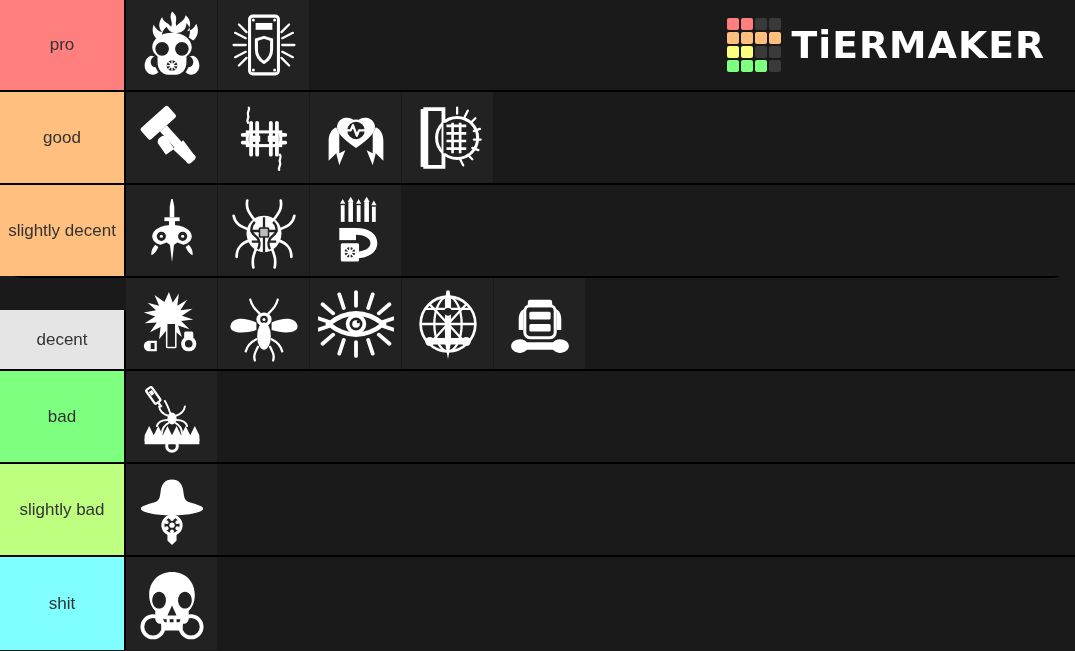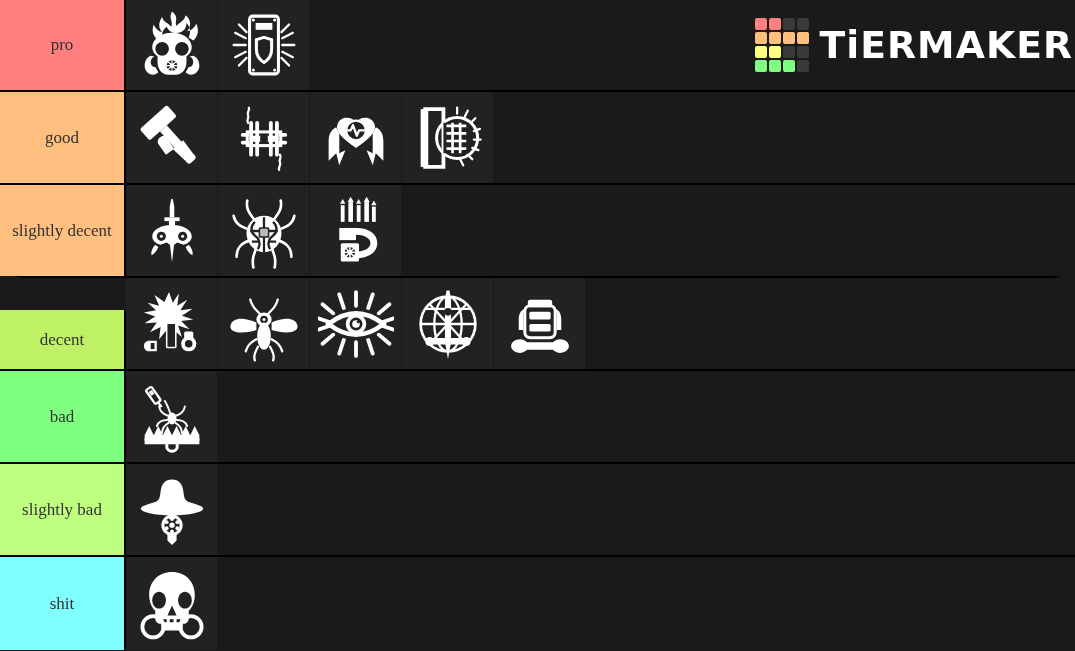--- a/index.html
+++ b/index.html
@@ -31,21 +31,20 @@
     align-items: center;
     justify-content: center;
     text-align: center;
     color: #333;
     font-size: 17px;
     line-height: 1.25;
     padding: 2px 6px;
     border-right: 2px solid #000;
     word-wrap: break-word;
     user-select: none;
-    font-family: Liberation Serif, serif;
   }
 
   .tier-items {
     flex: 1;
     display: flex;
     align-items: stretch;
     background: #1a1a1a;
     min-width: 0;
   }
   .tier-cell {
@@ -57,21 +56,21 @@
     align-items: center;
     justify-content: center;
     overflow: hidden;
   }
   .tier-cell svg { display: block; }
   .tier-filler { flex: 1; background: #1a1a1a; }
 
   
   #logo-area {
     position: absolute;
-    right: 4px;
+    right: 32px;
     top: 50%;
     transform: translateY(-50%);
     display: flex;
     align-items: center;
     gap: 13px;
     pointer-events: none;
   }
   #logo-grid {
     display: grid;
     grid-template-columns: repeat(4, 12px);
@@ -260,21 +259,21 @@
     <circle cx="42" cy="78" r="3" fill="#fff"></circle>
     <g stroke="#fff" stroke-width="2">
               <path d="M42 69v18M33 78h18M36 72l12 12M48 72L36 84"></path>
             </g>
           </svg>
         </div>
         <div class="tier-filler"></div>
       </div>
     </div>
     <div class="tier-row" style="height: 93px;">
-      <div class="tier-label" style="background: #bef264; margin-top: 32px;">decent</div>
+      <div class="tier-label" style="background: #e5e5e5; margin-top: 32px;">decent</div>
       <div class="tier-items">
         <div class="tier-cell">
           <svg width="76" height="76" viewBox="0 0 100 100" fill="#ffffff">
     <path d="M46 8l5 14 8-12-2 16 13-8-9 14 16-2-14 9 15 5-16 2 11 11-15-5 5 15-12-10-2 16-6-15-10 12 2-16-14 7 9-13-16 1 14-9-15-5 16-3-11-10 15 4-6-14 13 9z"></path>
     <rect x="42" y="48" width="14" height="34" rx="2"></rect>
     <rect x="44" y="50" width="10" height="30" fill="#222"></rect>
     <path d="M20 72c-4 0-7 3-7 7s3 7 7 7h10V72z"></path>
     <rect x="22" y="75" width="5" height="8" fill="#222"></rect>
     <circle cx="72" cy="76" r="10"></circle>
             <circle cx="72" cy="76" r="5" fill="#222"></circle>

